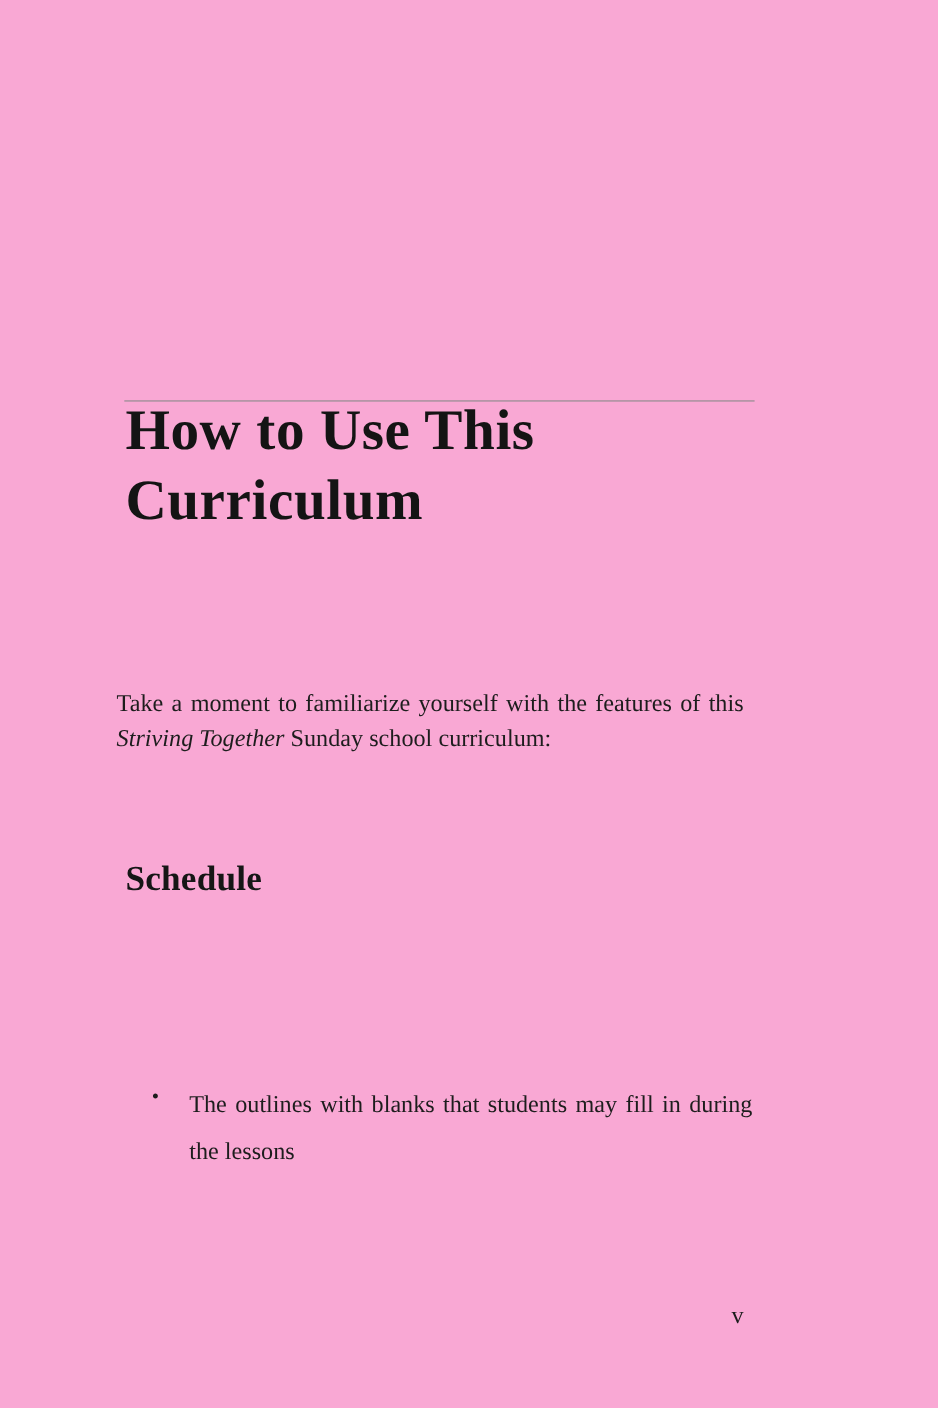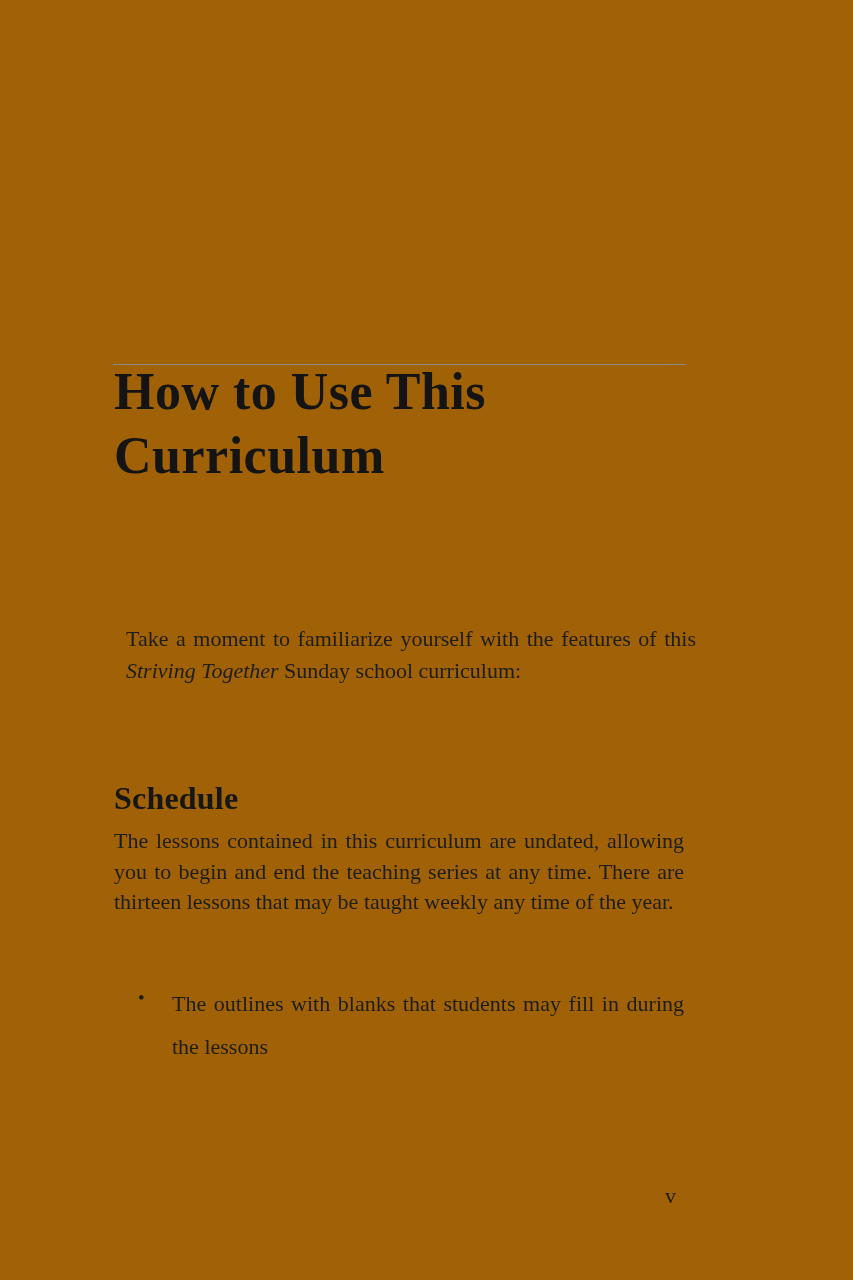--- a/index.html
+++ b/index.html
@@ -1,21 +1,21 @@
 <!DOCTYPE html>
 <html><head>
 <meta charset="utf-8">
 <style>
   * { margin: 0; padding: 0; box-sizing: border-box; }
   html, body { background: #ffffff; }
   .page {
     position: relative;
     width: 853px;
     height: 1280px;
-    background: #a16207;
+    background: #f9a8d4;
     font-family: "Liberation Serif", "DejaVu Serif", serif;
     color: #1d1d1d;
     overflow: hidden;
   }
   .top-rule {
     position: absolute;
     left: 113px;
     top: 364px;
     width: 573px;
     border-top: 1px solid #8a8a8a;
@@ -26,21 +26,21 @@
     top: 360px;
     width: 600px;
     font-size: 52px;
     line-height: 64px;
     font-weight: bold;
     color: #141414;
     letter-spacing: 0.5px;
   }
   .intro {
     position: absolute;
-    left: 126px;
+    left: 106px;
     top: 623px;
     width: 570px;
     font-size: 22px;
     line-height: 31.5px;
     text-align: justify;
   }
   .section {
     position: absolute;
     left: 114px;
     width: 570px;
@@ -102,21 +102,20 @@
 
   <h1 class="chapter-title">
     <div>How to Use This</div>
     <div>Curriculum</div>
   </h1>
 
   <p class="intro"><span>Take a moment to familiarize yourself with the features of this </span><span class="em">Striving Together</span><span> Sunday school curriculum:</span></p>
 
   <div class="section section-schedule">
     <h2>Schedule</h2>
-    <p class="body">The lessons contained in this curriculum are undated, allowing you to begin and end the teaching series at any time. There are thirteen lessons that may be taught weekly any time of the year.</p>
   </div>
 
   <div class="section section-student">
 
     <ul class="bullet-list">
       <li class="bullet-item">
         <span class="bullet-marker">•</span>
         <span class="bullet-text">The outlines with blanks that students may fill in during the lessons</span>
       </li>
     </ul>

